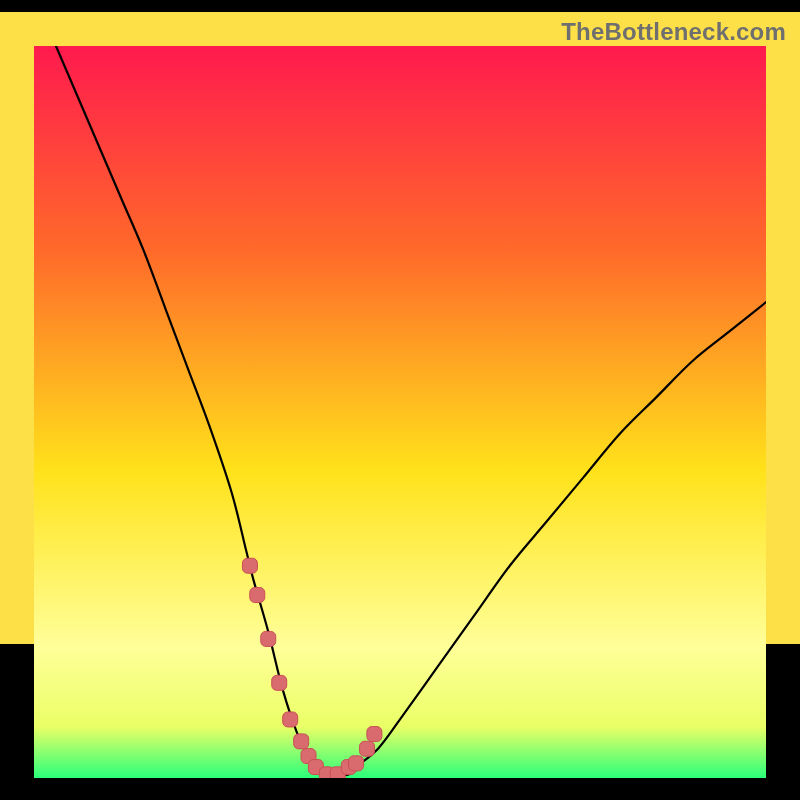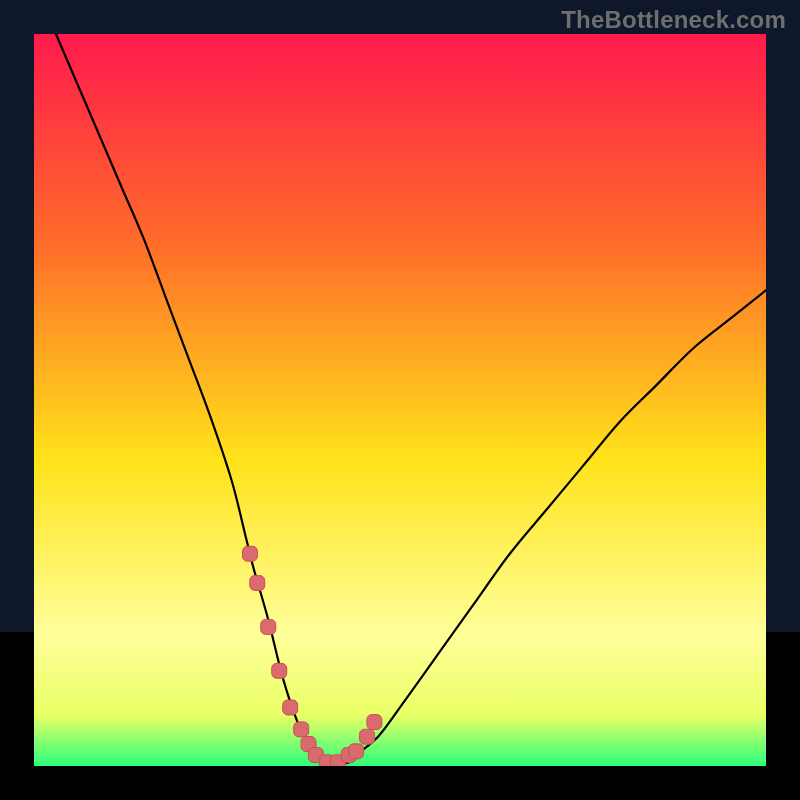--- a/index.html
+++ b/index.html
@@ -6,24 +6,24 @@
     margin: 0;
     padding: 0;
     width: 800px;
     height: 800px;
     background: #000;
     overflow: hidden;
   }
   .frame {
     position: absolute;
     left: 0;
-    top: 0;
+    top: 12px;
     width: 800px;
     height: 632px;
-    background: #0f172a;
+    background: #fde047;
   }
   .plot {
     position: absolute;
     left: 34px;
     top: 34px;
     width: 732px;
     height: 732px;
     overflow: hidden;
   }
   .watermark {

